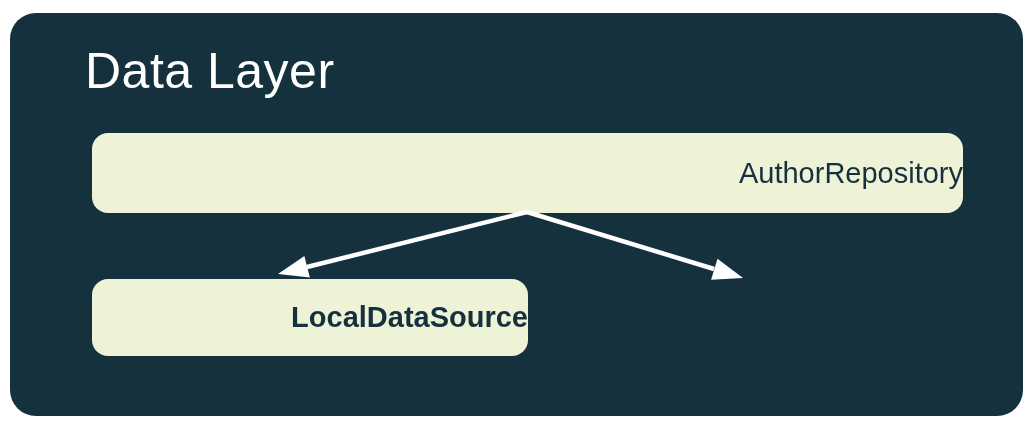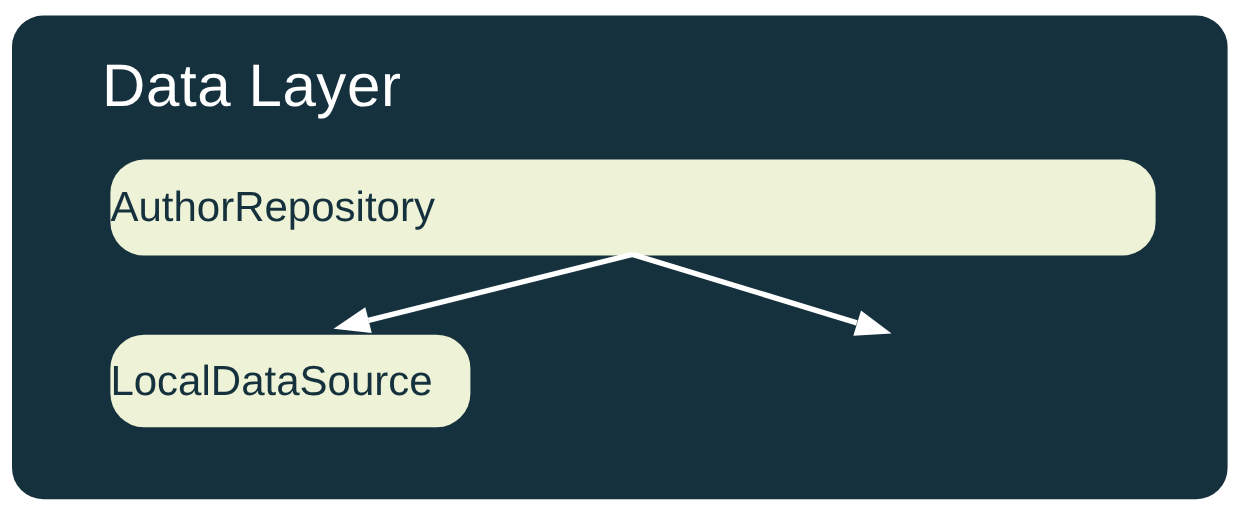--- a/index.html
+++ b/index.html
@@ -38,31 +38,31 @@
     font-size: 50px;
     line-height: 1.1;
     font-weight: 400;
     color: var(--title-text);
     letter-spacing: 0.5px;
     white-space: nowrap;
   }
   .node {
     position: absolute;
     background: var(--node-bg);
-    border-radius: 28px;
+    border-radius: 16px;
     display: flex;
     align-items: center;
-    justify-content: flex-start;
+    justify-content: flex-end;
     color: var(--node-text);
-    font-size: 35px;
+    font-size: 29px;
     font-weight: 400;
     white-space: nowrap;
   }
   .node-repository { left: 82px; top: 120px; width: 871px; height: 80px; }
-  .node-local      { left: 82px; top: 266px; width: 300px; height: 77px; }
+  .node-local      { left: 82px; top: 266px; width: 436px; height: 77px; font-weight: bold; }
   .node-network    { left: 518px; top: 264px; width: 434px; height: 78px; }
   .arrows {
     position: absolute;
     left: 0;
     top: 0;
     width: 1013px;
     height: 403px;
     pointer-events: none;
   }
   .arrows line { stroke: var(--arrow); stroke-width: 4.5px; }

